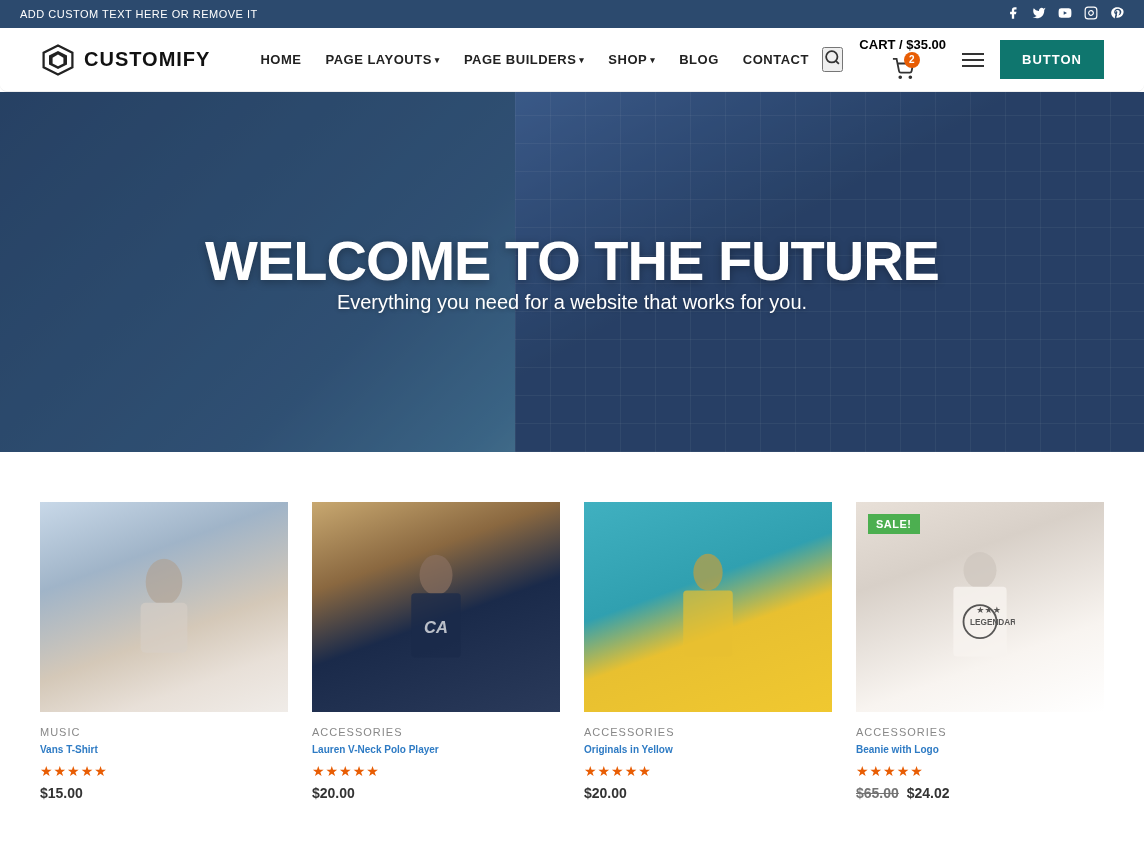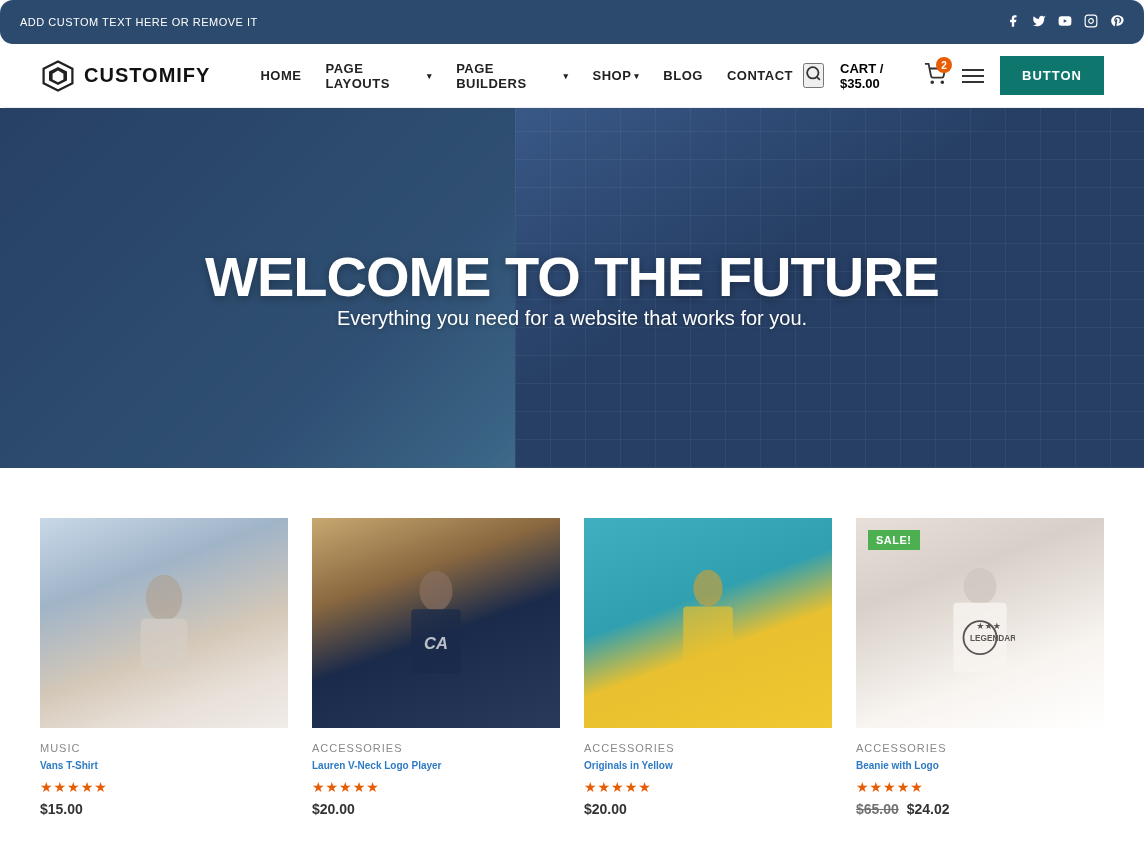--- a/index.html
+++ b/index.html
@@ -7,22 +7,21 @@
 
     
     .top-bar {
       background: #2c4a6e;
       color: #fff;
       font-size: 11px;
       display: flex;
       justify-content: space-between;
       align-items: center;
       padding: 0 20px;
-      height: 44px;
-      border-radius: 13px;
+      height: 28px;
     }
     .top-bar-text { letter-spacing: 0.5px; }
     .social-icons { display: flex; gap: 12px; align-items: center; }
     .social-icon { color: #fff; font-size: 13px; cursor: pointer; text-decoration: none; }
 
     
     .header {
       display: flex;
       align-items: center;
       padding: 0 40px;
@@ -70,20 +69,21 @@
       gap: 16px;
     }
     .cart-area {
       display: flex;
       align-items: center;
       gap: 6px;
       font-size: 13px;
       font-weight: 600;
       cursor: pointer;
       position: relative;
+      flex-direction: column;
     }
     .cart-icon-wrap { position: relative; }
     .cart-badge {
       position: absolute;
       top: -6px;
       right: -6px;
       background: #e85d04;
       color: #fff;
       border-radius: 50%;
       width: 16px;
@@ -373,21 +373,21 @@
       <div class="product-image-wrap" style="height: 210px; position: relative;">
         <div class="product-img-2" style="width:100%;height:100%;position:absolute;inset:0;">
           <svg width="70" height="110" viewBox="0 0 70 120" opacity="0.7">
             <ellipse cx="35" cy="25" rx="18" ry="22" fill="#8a7060"></ellipse>
             <rect x="8" y="45" width="54" height="70" rx="4" fill="#1a2a4a"></rect>
             <text x="22" y="88" font-size="18" fill="white" font-style="italic" font-weight="bold">CA</text>
           </svg>
         </div>
       </div>
       <div class="product-category">ACCESSORIES</div>
-      <div class="product-name">Lauren V-Neck Logo Player</div>
+      <div class="product-name">Lauren V-Neck Polo Player</div>
       <div class="stars">★★★★★</div>
       <div class="product-price">$20.00</div>
     </div>
 
     <div class="product-card">
       <div class="product-image-wrap" style="height: 210px; position: relative;">
         <div class="product-img-3" style="width:100%;height:100%;position:absolute;inset:0;">
           <svg width="70" height="110" viewBox="0 0 70 120" opacity="0.7">
             <ellipse cx="35" cy="22" rx="16" ry="20" fill="#c0a040"></ellipse>
             <rect x="8" y="42" width="54" height="72" rx="4" fill="#e8c030"></rect>

